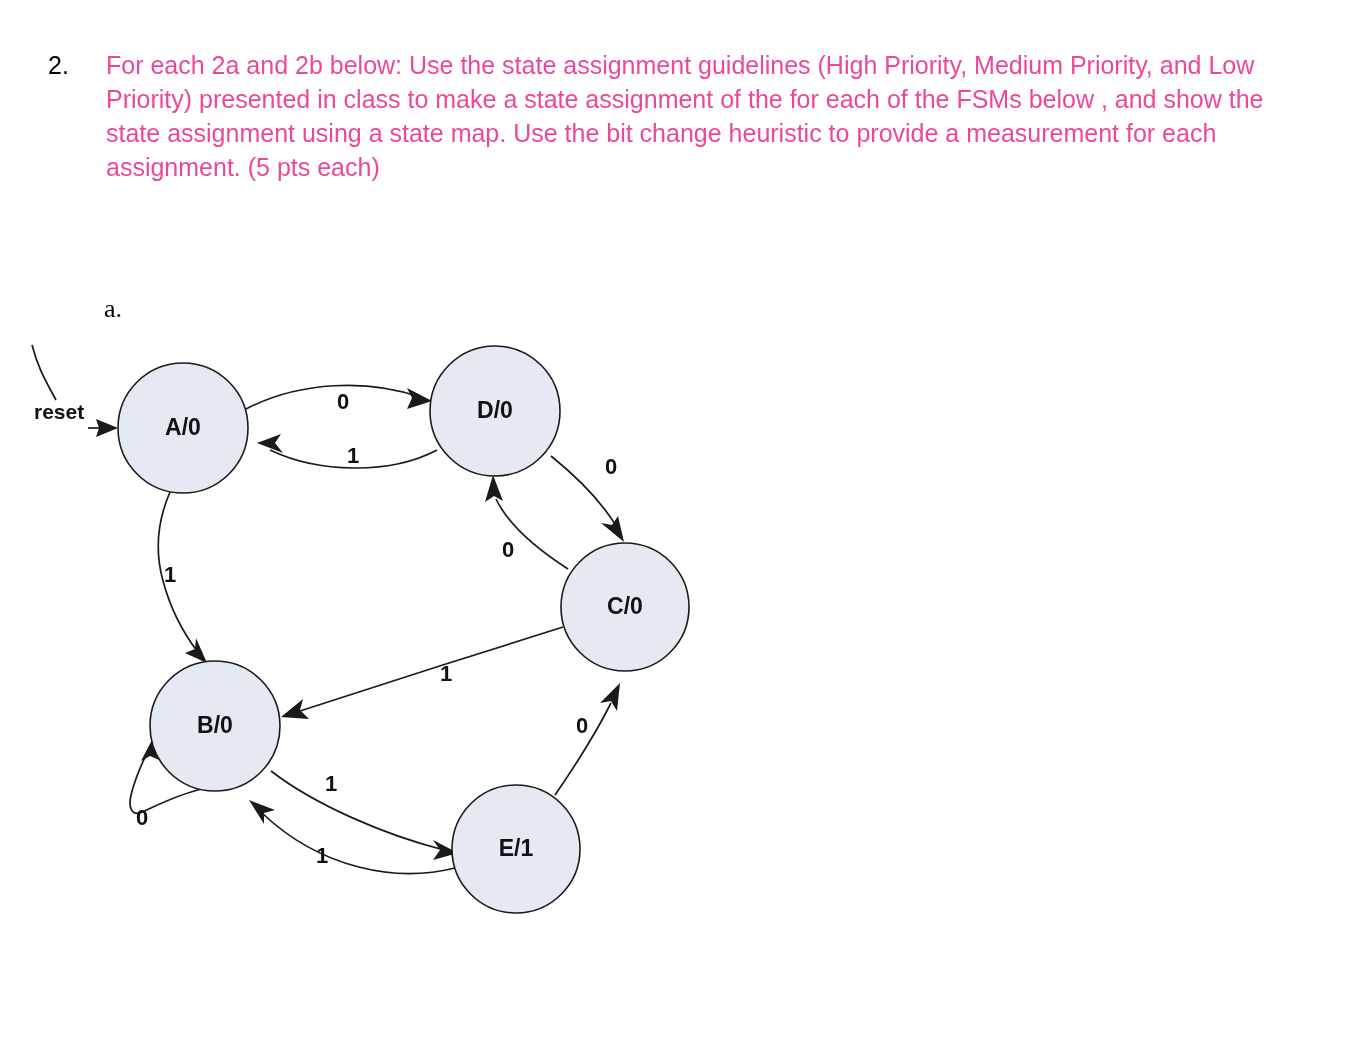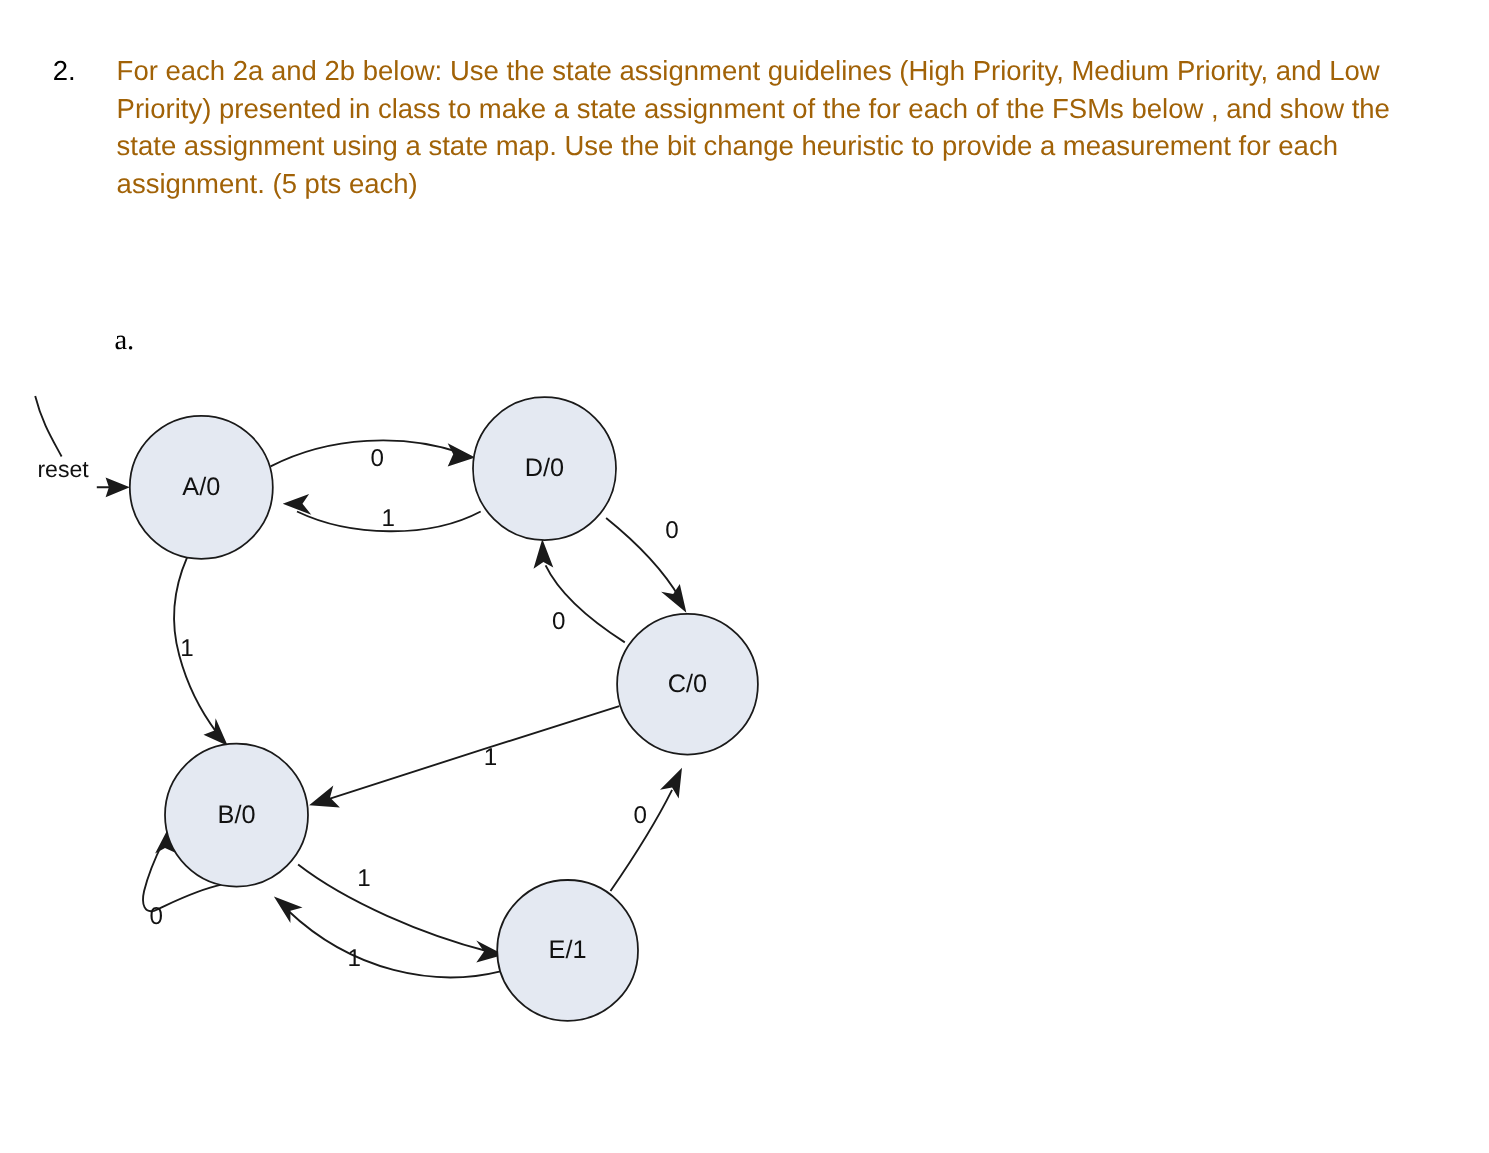--- a/index.html
+++ b/index.html
@@ -29,42 +29,43 @@
     width: 58px;
     font-size: 25px;
     line-height: 34px;
     color: #000;
     font-family: "Liberation Sans", sans-serif;
   }
   #question-text {
     flex: 1 1 auto;
     font-size: 25px;
     line-height: 34px;
-    color: #a16207;
+    color: #ec4899;
     font-family: "Liberation Sans", sans-serif;
     white-space: pre-line;
   }
 
   
   #part-label {
     position: absolute;
     left: 104px;
     top: 294px;
     font-family: "Liberation Serif", serif;
     font-size: 26px;
     color: #000;
   }
 
   
   #fsm-diagram {
     position: absolute;
     left: 0px;
-    top: 338px;
+    top: 323px;
     width: 760px;
     height: 620px;
+    font-weight: bold;
   }
   #fsm-svg { display: block; }
 
   .state-circle {
     fill: #e4e9f2;
     stroke: #1a1a1a;
     stroke-width: 1.6;
   }
   .state-label {
     font-family: "Liberation Sans", sans-serif;

